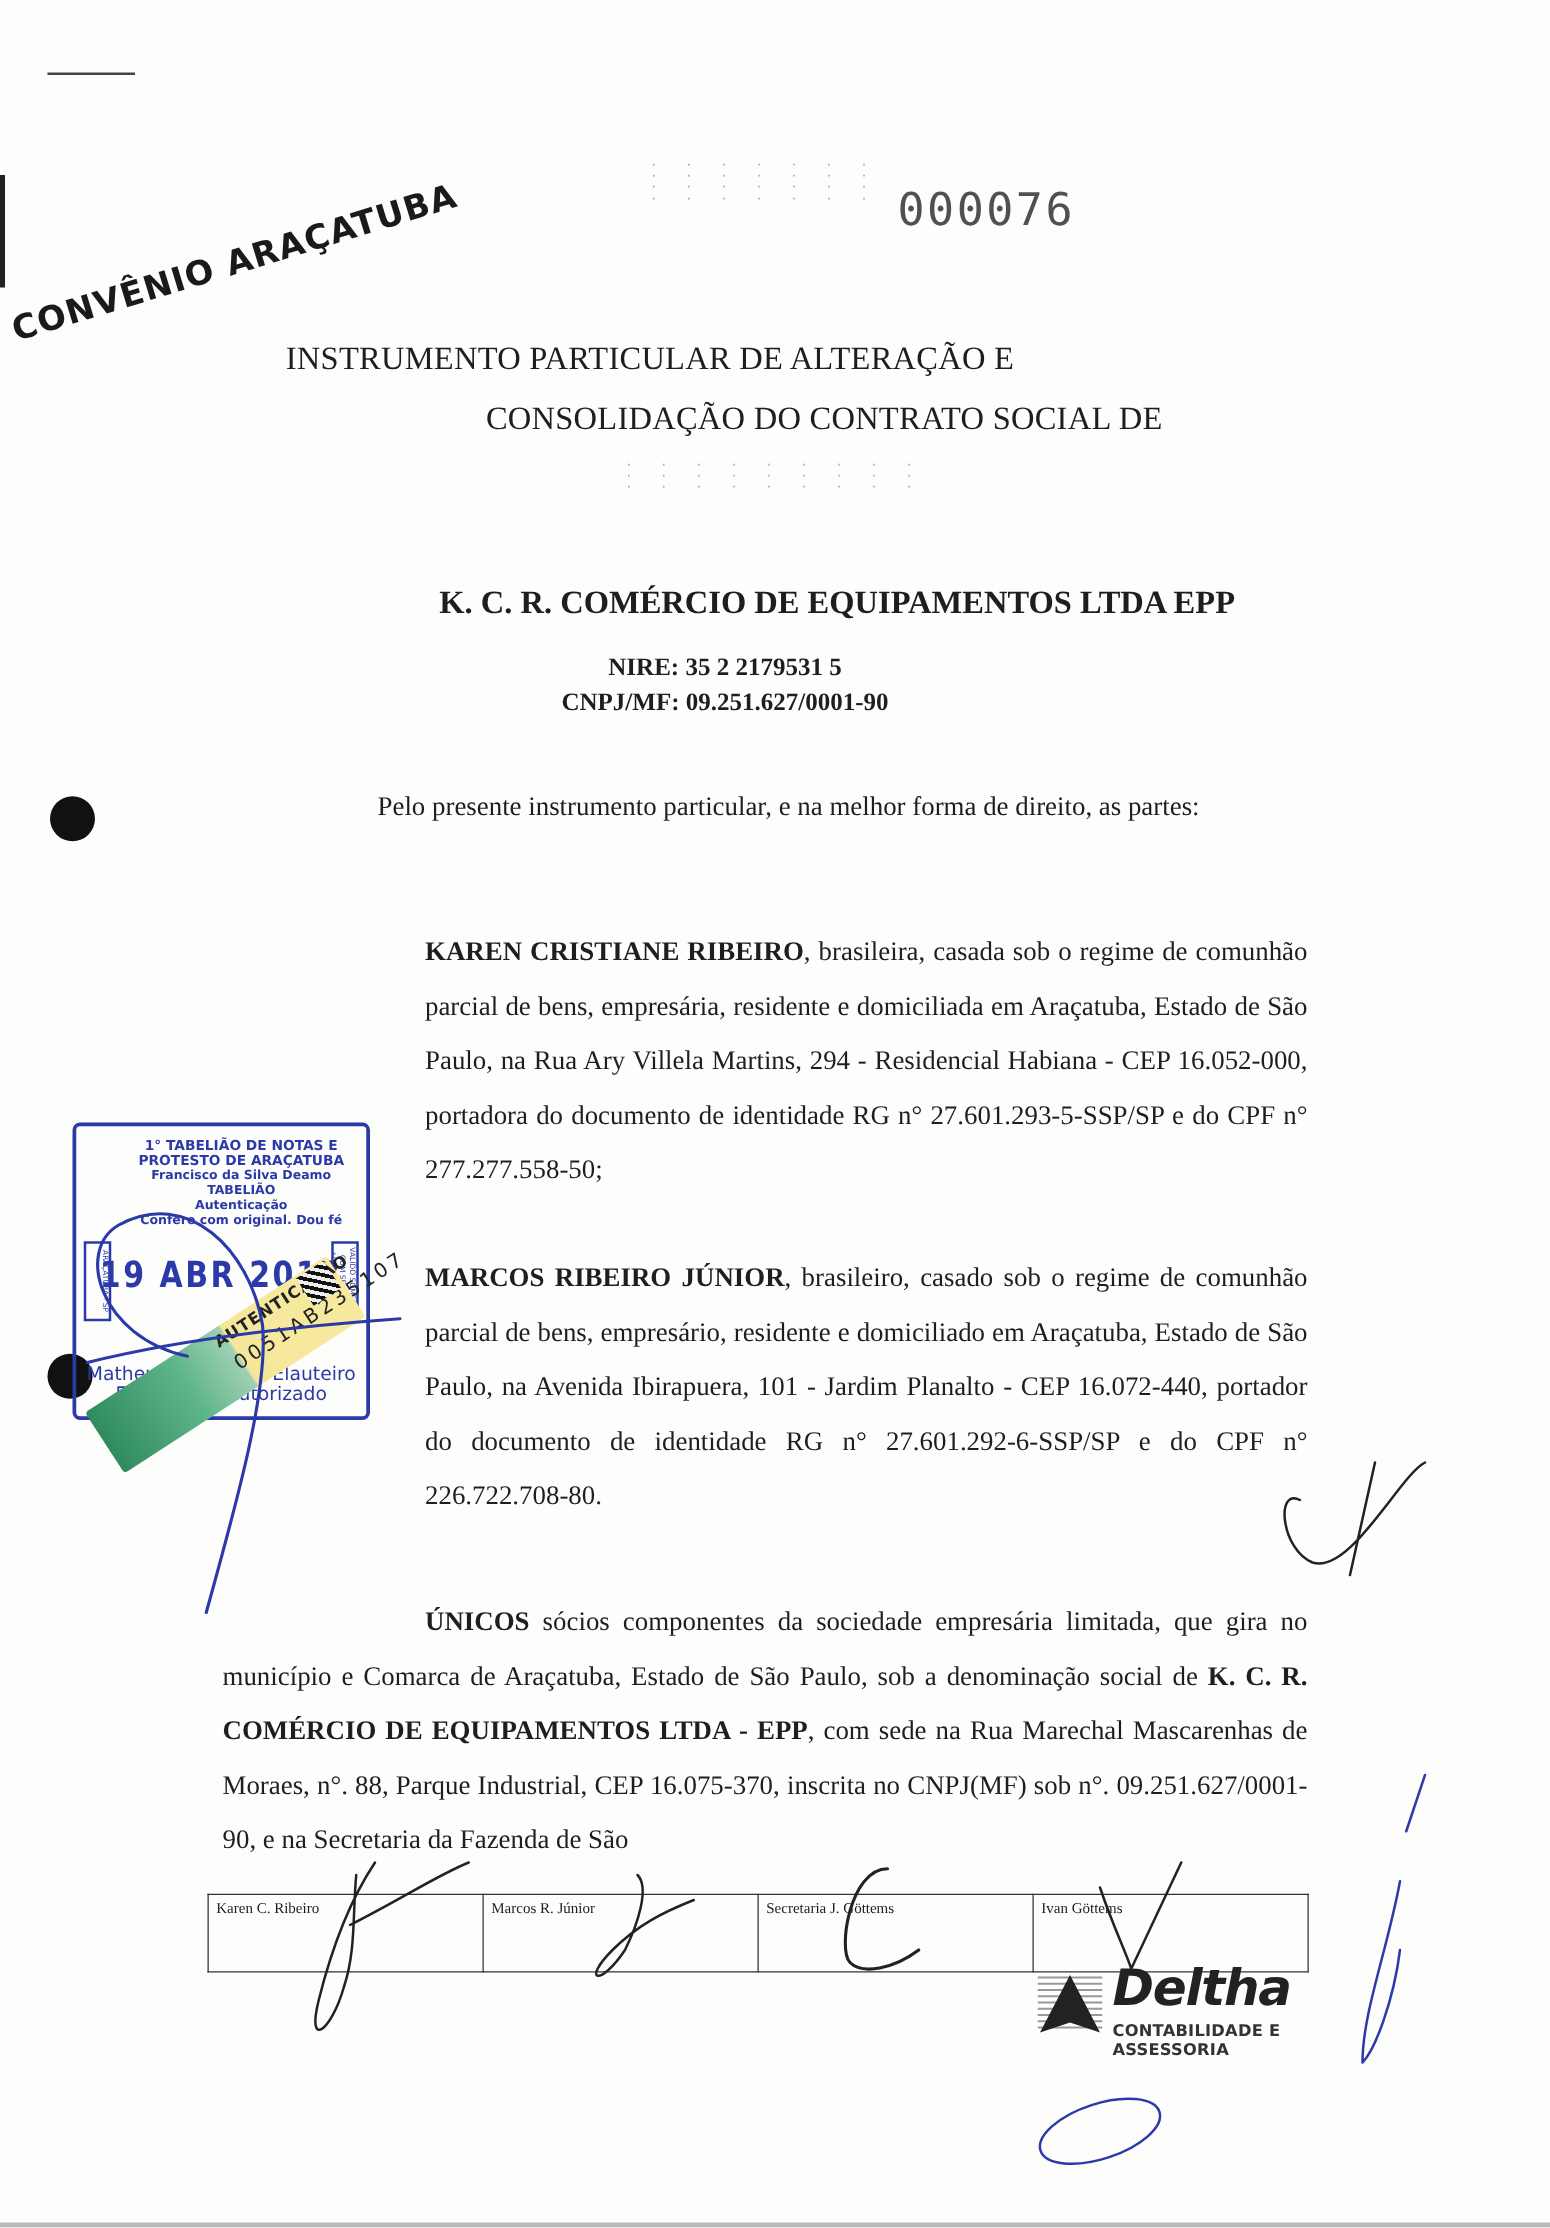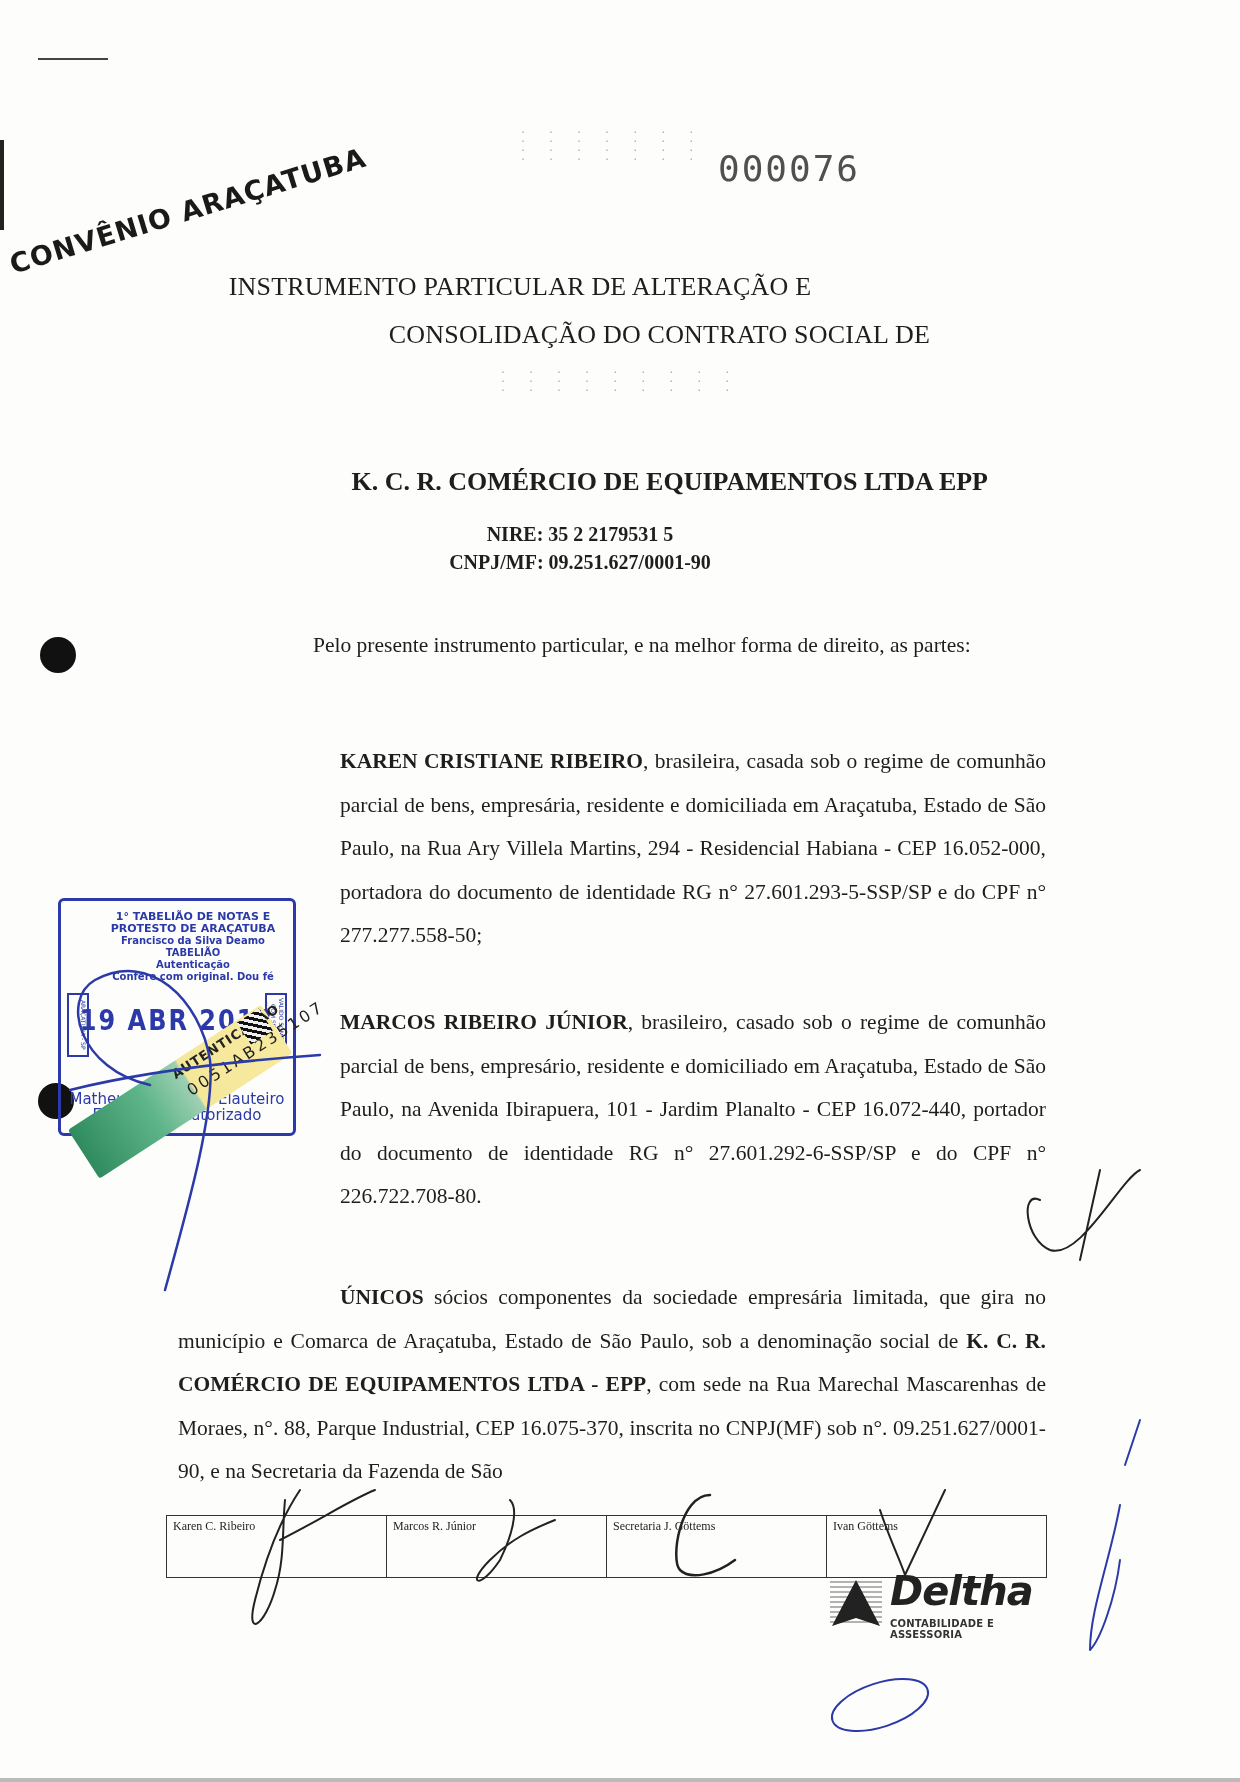--- a/index.html
+++ b/index.html
@@ -23,31 +23,31 @@
     font-family:"DejaVu Sans", sans-serif; font-weight:bold; font-size:27px; color:#1a1a1a; letter-spacing:1px;
   }
   .title { position:absolute; left:0; width:1240px; text-align:center; font-size:26px; letter-spacing:.2px; }
   .title.l1 { top:272px; left:110px; width:820px; }
   .title.l2 { top:320px; left:110px; width:820px;text-align:right; }
   .company { position:absolute; top:467px; left:0; width:1028px; text-align:right; font-size:26px; font-weight:bold; }
   .company span { display:inline-block; transform:translateX(-40px); }
   .ids { position:absolute; top:520px; left:0; width:1240px; text-align:center; font-size:20px; font-weight:bold; line-height:28px; }
   .ids div { transform:translateX(-40px); }
   .para { position:absolute; font-size:21.5px; line-height:43.5px; text-align:justify; }
-  .para.intro { left:313px; top:630px; width:733px; line-height:30px; }
+  .para.intro { left:302px; top:630px; width:733px; line-height:30px; }
   .para.p1 { left:340px; top:740px; width:706px; }
   .para.p2 { left:340px; top:1001px; width:706px; }
   .para.p3 { left:178px; top:1276px; width:868px; text-indent:162px; }
   .para b { font-weight:bold; }
   .sig-table { position:absolute; left:166px; top:1515px; width:881px; height:63px; border-collapse:collapse; }
   .sig-table td { border:1.5px solid #333; vertical-align:top; font-size:12px; padding:3px 6px; width:25%; }
   .logo { position:absolute; left:830px; top:1576px; width:210px; height:58px; }
   .logo-mark { position:absolute; left:0; top:2px; width:52px; height:52px; }
   .logo-text { position:absolute; left:60px; top:-8px; font-family:"DejaVu Sans", sans-serif; font-weight:bold; font-style:italic; font-size:40px; color:#222; letter-spacing:-1px; }
-  .logo-sub { position:absolute; left:60px; top:42px; font-family:"DejaVu Sans", sans-serif; font-size:10px; font-weight:bold; color:#333; letter-spacing:.2px; }
+  .logo-sub { position:absolute; left:60px; top:42px; font-family:"DejaVu Sans", sans-serif; font-size:13px; font-weight:bold; color:#333; letter-spacing:.2px; }
   .notary { position:absolute; left:58px; top:898px; width:232px; height:232px; border:3px solid #2b3aa8; border-radius:6px; color:#2b3aa8; font-family:"DejaVu Sans", sans-serif; text-align:center; }
   .notary .ln { font-size:11px; font-weight:bold; line-height:12px;padding-left:32px; }
   .notary .ln.small { font-weight:bold; font-size:10px; }
   .notary .date { position:absolute; top:105px; left:0; width:100%; font-size:24px; font-weight:bold; letter-spacing:2px; transform:scaleY(1.2); }
   .notary .sidebox { position:absolute; top:92px; width:18px; height:60px; border:2px solid #2b3aa8; font-size:6px; writing-mode:vertical-rl; line-height:8px; overflow:hidden; }
   .notary .clerk { position:absolute; top:190px; left:0; width:100%; font-size:15px; line-height:16px; }
   .auth-seal { position:absolute; left:68px; top:1130px; width:230px; height:58px; transform:rotate(-33deg); transform-origin:left top;
     background:linear-gradient(90deg,#2f8b5e 0%,#5fb58a 35%,#9fd0b3 55%,#f5e79a 56%,#f7ea9f 100%); border-radius:3px; }
   .auth-seal .lbl { position:absolute; left:118px; top:4px; font-family:"DejaVu Sans", sans-serif; font-size:13px; font-weight:bold; color:#222; letter-spacing:1px; }
   .auth-seal .num { position:absolute; left:122px; top:24px; font-family:"DejaVu Sans", sans-serif; font-size:16px; color:#222; letter-spacing:3px; }

